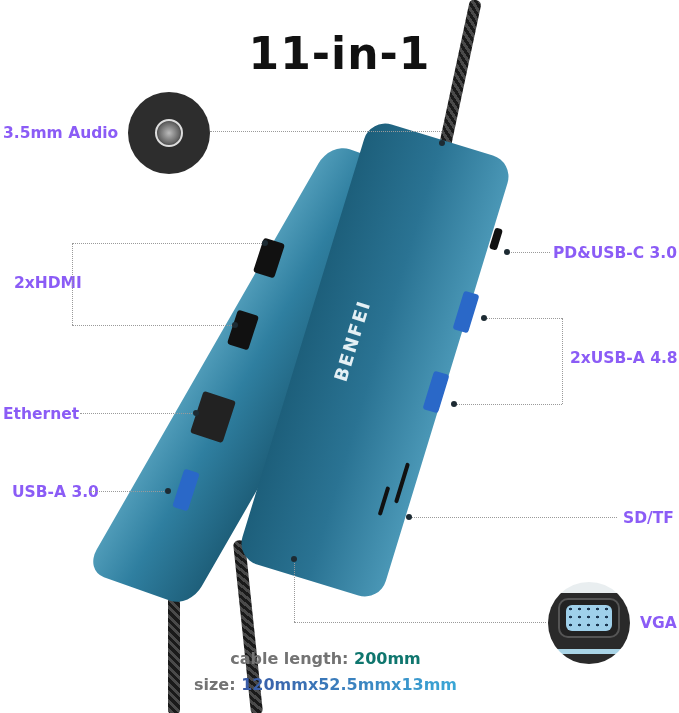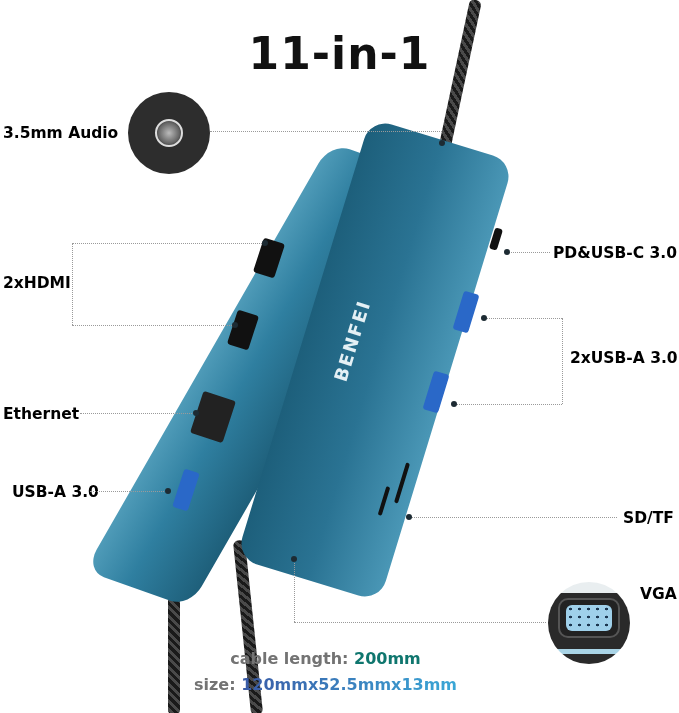--- a/index.html
+++ b/index.html
@@ -1,18 +1,18 @@
 <!DOCTYPE html>
 <html><head>
 <meta charset="utf-8">
 <style>
   html,body{margin:0;padding:0;background:#fff;}
   body{width:679px;height:713px;position:relative;overflow:hidden;font-family:"DejaVu Sans","Liberation Sans",sans-serif;}
   .title{position:absolute;left:0;width:679px;top:28px;text-align:center;font-size:44px;font-weight:bold;color:#111;letter-spacing:1px;}
-  .label{position:absolute;font-size:15.5px;font-weight:bold;color:#000000;white-space:nowrap;}
+  .label{position:absolute;font-size:15.5px;font-weight:bold;color:#8b5cf6;white-space:nowrap;}
   .dot-h{position:absolute;border-top:1px dotted #9a9a9a;height:0;}
   .dot-v{position:absolute;border-left:1px dotted #9a9a9a;width:0;}
   .pin{position:absolute;width:6px;height:6px;border-radius:50%;background:#1d2b33;}
   .circle-icon{position:absolute;border-radius:50%;overflow:hidden;}
   .cable{position:absolute;width:12px;background:repeating-linear-gradient(45deg,#1a1a1a 0 3px,#4a4a4a 3px 6px);border-radius:5px;}
   .hub{position:absolute;border-radius:22px;}
   .port{position:absolute;background:#111;border-radius:3px;}
   .foot{position:absolute;left:0;width:679px;text-align:center;font-weight:bold;font-size:16px;}
   .foot .k{color:#737373;}
   .foot .v{color:#0f766e;}
@@ -44,56 +44,56 @@
 <div class="port" style="left:400px;top:462px;width:4px;height:42px;transform:rotate(17deg);"></div>
 <div class="port" style="left:382px;top:486px;width:4px;height:30px;transform:rotate(17deg);"></div>
 
 <div class="circle-icon" style="left:128px;top:92px;width:82px;height:82px;background:linear-gradient(135deg,#5aaecb 0 12%,#2d2d2d 12% 88%,#5aaecb 88%);">
   <div style="position:absolute;left:27px;top:27px;width:28px;height:28px;border-radius:50%;background:radial-gradient(circle,#bbb,#666 60%,#111);border:2px solid #ddd;box-sizing:border-box;"></div>
 </div>
 <div class="label" style="left:3px;top:124px;">3.5mm Audio</div>
 <div class="dot-h" style="left:210px;top:131px;width:232px;"></div>
 <div class="pin" style="left:439px;top:140px;"></div>
 
-<div class="label" style="left:3px;top:274px;">2xHDMI</div>
+<div class="label" style="left:14px;top:274px;">2xHDMI</div>
 <div class="dot-h" style="left:72px;top:243px;width:192px;"></div>
 <div class="dot-h" style="left:72px;top:325px;width:162px;"></div>
 <div class="dot-v" style="left:72px;top:243px;height:82px;"></div>
 <div class="pin" style="left:262px;top:240px;"></div>
 <div class="pin" style="left:232px;top:322px;"></div>
 
 <div class="label" style="left:3px;top:405px;">Ethernet</div>
 <div class="dot-h" style="left:80px;top:413px;width:114px;"></div>
 <div class="pin" style="left:193px;top:410px;"></div>
 
 <div class="label" style="left:12px;top:483px;">USB-A 3.0</div>
 <div class="dot-h" style="left:90px;top:491px;width:76px;"></div>
 <div class="pin" style="left:165px;top:488px;"></div>
 
 <div class="label" style="left:553px;top:244px;">PD&amp;USB-C 3.0</div>
 <div class="dot-h" style="left:508px;top:252px;width:42px;"></div>
 <div class="pin" style="left:504px;top:249px;"></div>
 
-<div class="label" style="left:570px;top:349px;">2xUSB-A 3.0</div>
+<div class="label" style="left:570px;top:349px;">2xUSB-A 4.8</div>
 <div class="dot-h" style="left:484px;top:318px;width:78px;"></div>
 <div class="dot-h" style="left:454px;top:404px;width:108px;"></div>
 <div class="dot-v" style="left:562px;top:318px;height:86px;"></div>
 <div class="pin" style="left:481px;top:315px;"></div>
 <div class="pin" style="left:451px;top:401px;"></div>
 
 <div class="label" style="left:623px;top:509px;">SD/TF</div>
 <div class="dot-h" style="left:412px;top:517px;width:205px;"></div>
 <div class="pin" style="left:406px;top:514px;"></div>
 
 <div class="circle-icon" style="left:548px;top:582px;width:82px;height:82px;background:linear-gradient(180deg,#e9eef0 0 14%,#2a2a2a 14% 82%,#a9d4e6 82% 88%,#2a2a2a 88%);">
   <div style="position:absolute;left:10px;top:16px;width:62px;height:40px;border-radius:10px;background:#222;border:2px solid #555;box-sizing:border-box;">
     <div style="position:absolute;left:6px;top:5px;width:46px;height:26px;border-radius:6px;background:#9fd0ea;background-image:radial-gradient(circle,#1c3650 1.2px,transparent 1.6px);background-size:9px 8px;"></div>
   </div>
 </div>
-<div class="label" style="left:640px;top:585px;">VGA</div>
+<div class="label" style="left:640px;top:614px;">VGA</div>
 <div class="dot-h" style="left:294px;top:622px;width:252px;"></div>
 <div class="dot-v" style="left:294px;top:560px;height:62px;"></div>
 <div class="pin" style="left:291px;top:556px;"></div>
 
 <div class="foot" style="top:649px;left:-14px;">
   <span class="k">cable length:</span>
   <span class="v">200mm</span>
 </div>
 <div class="foot" style="top:675px;left:-14px;">
   <span class="k">size:</span>

